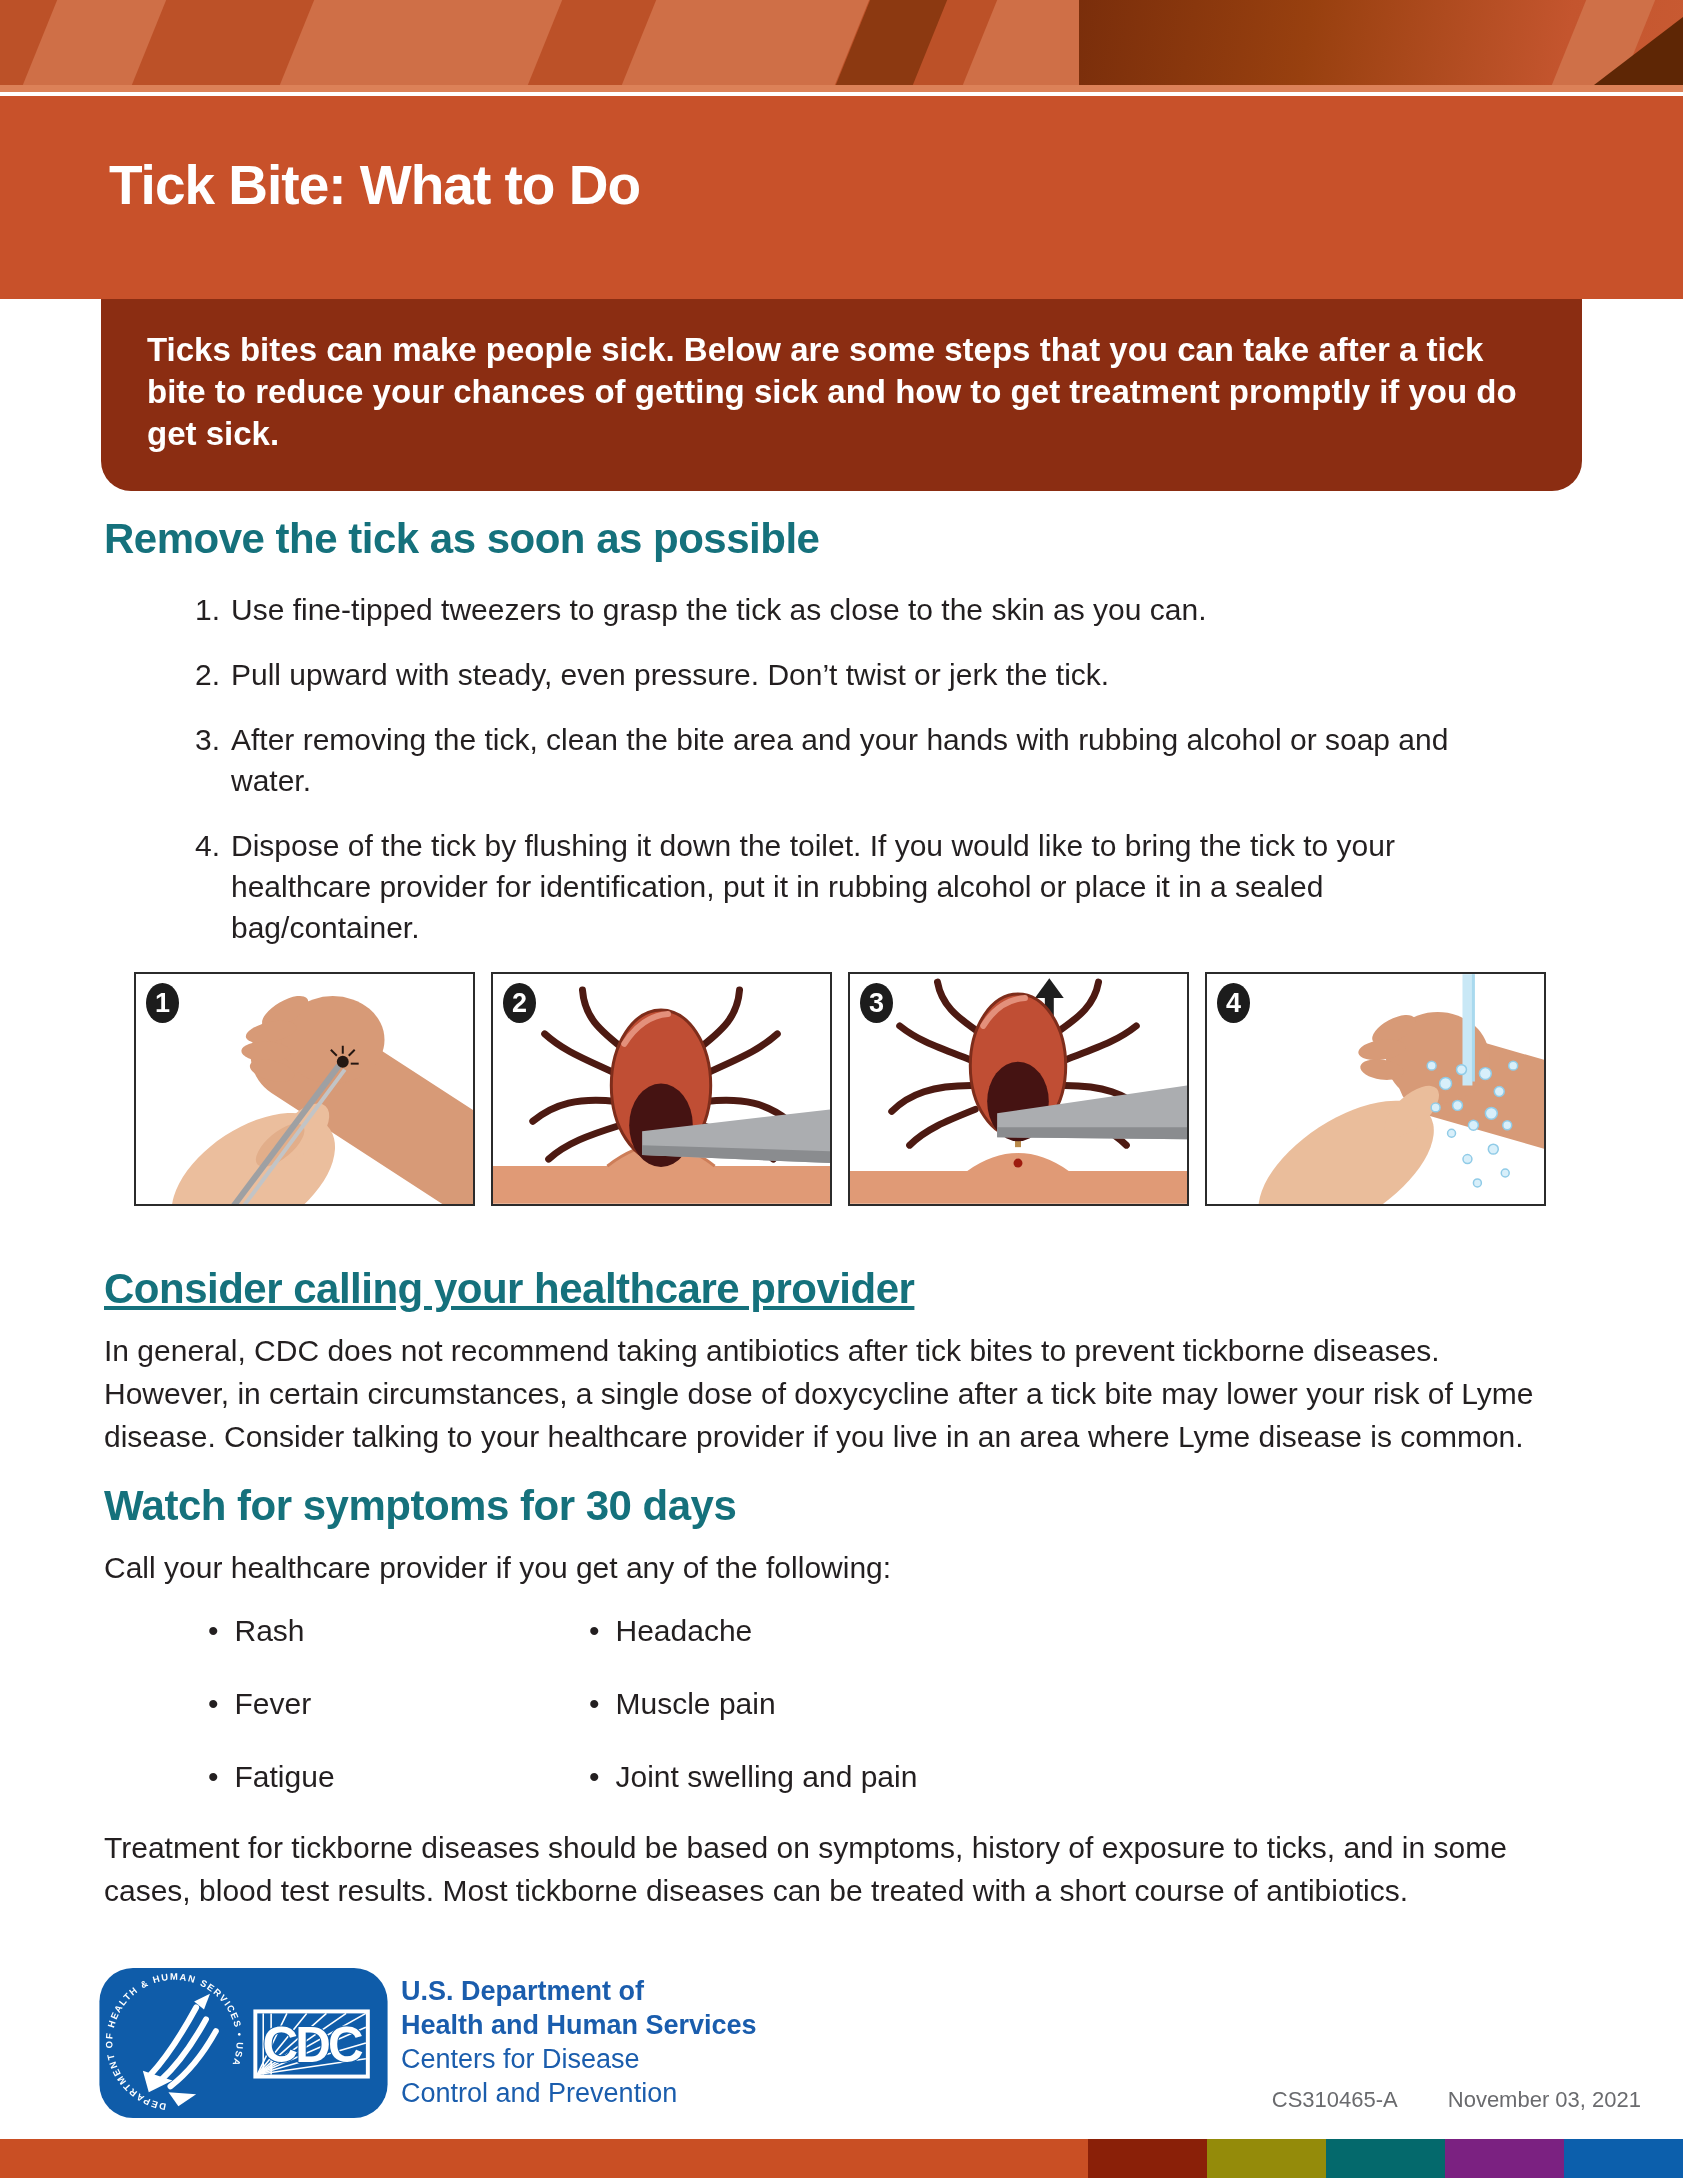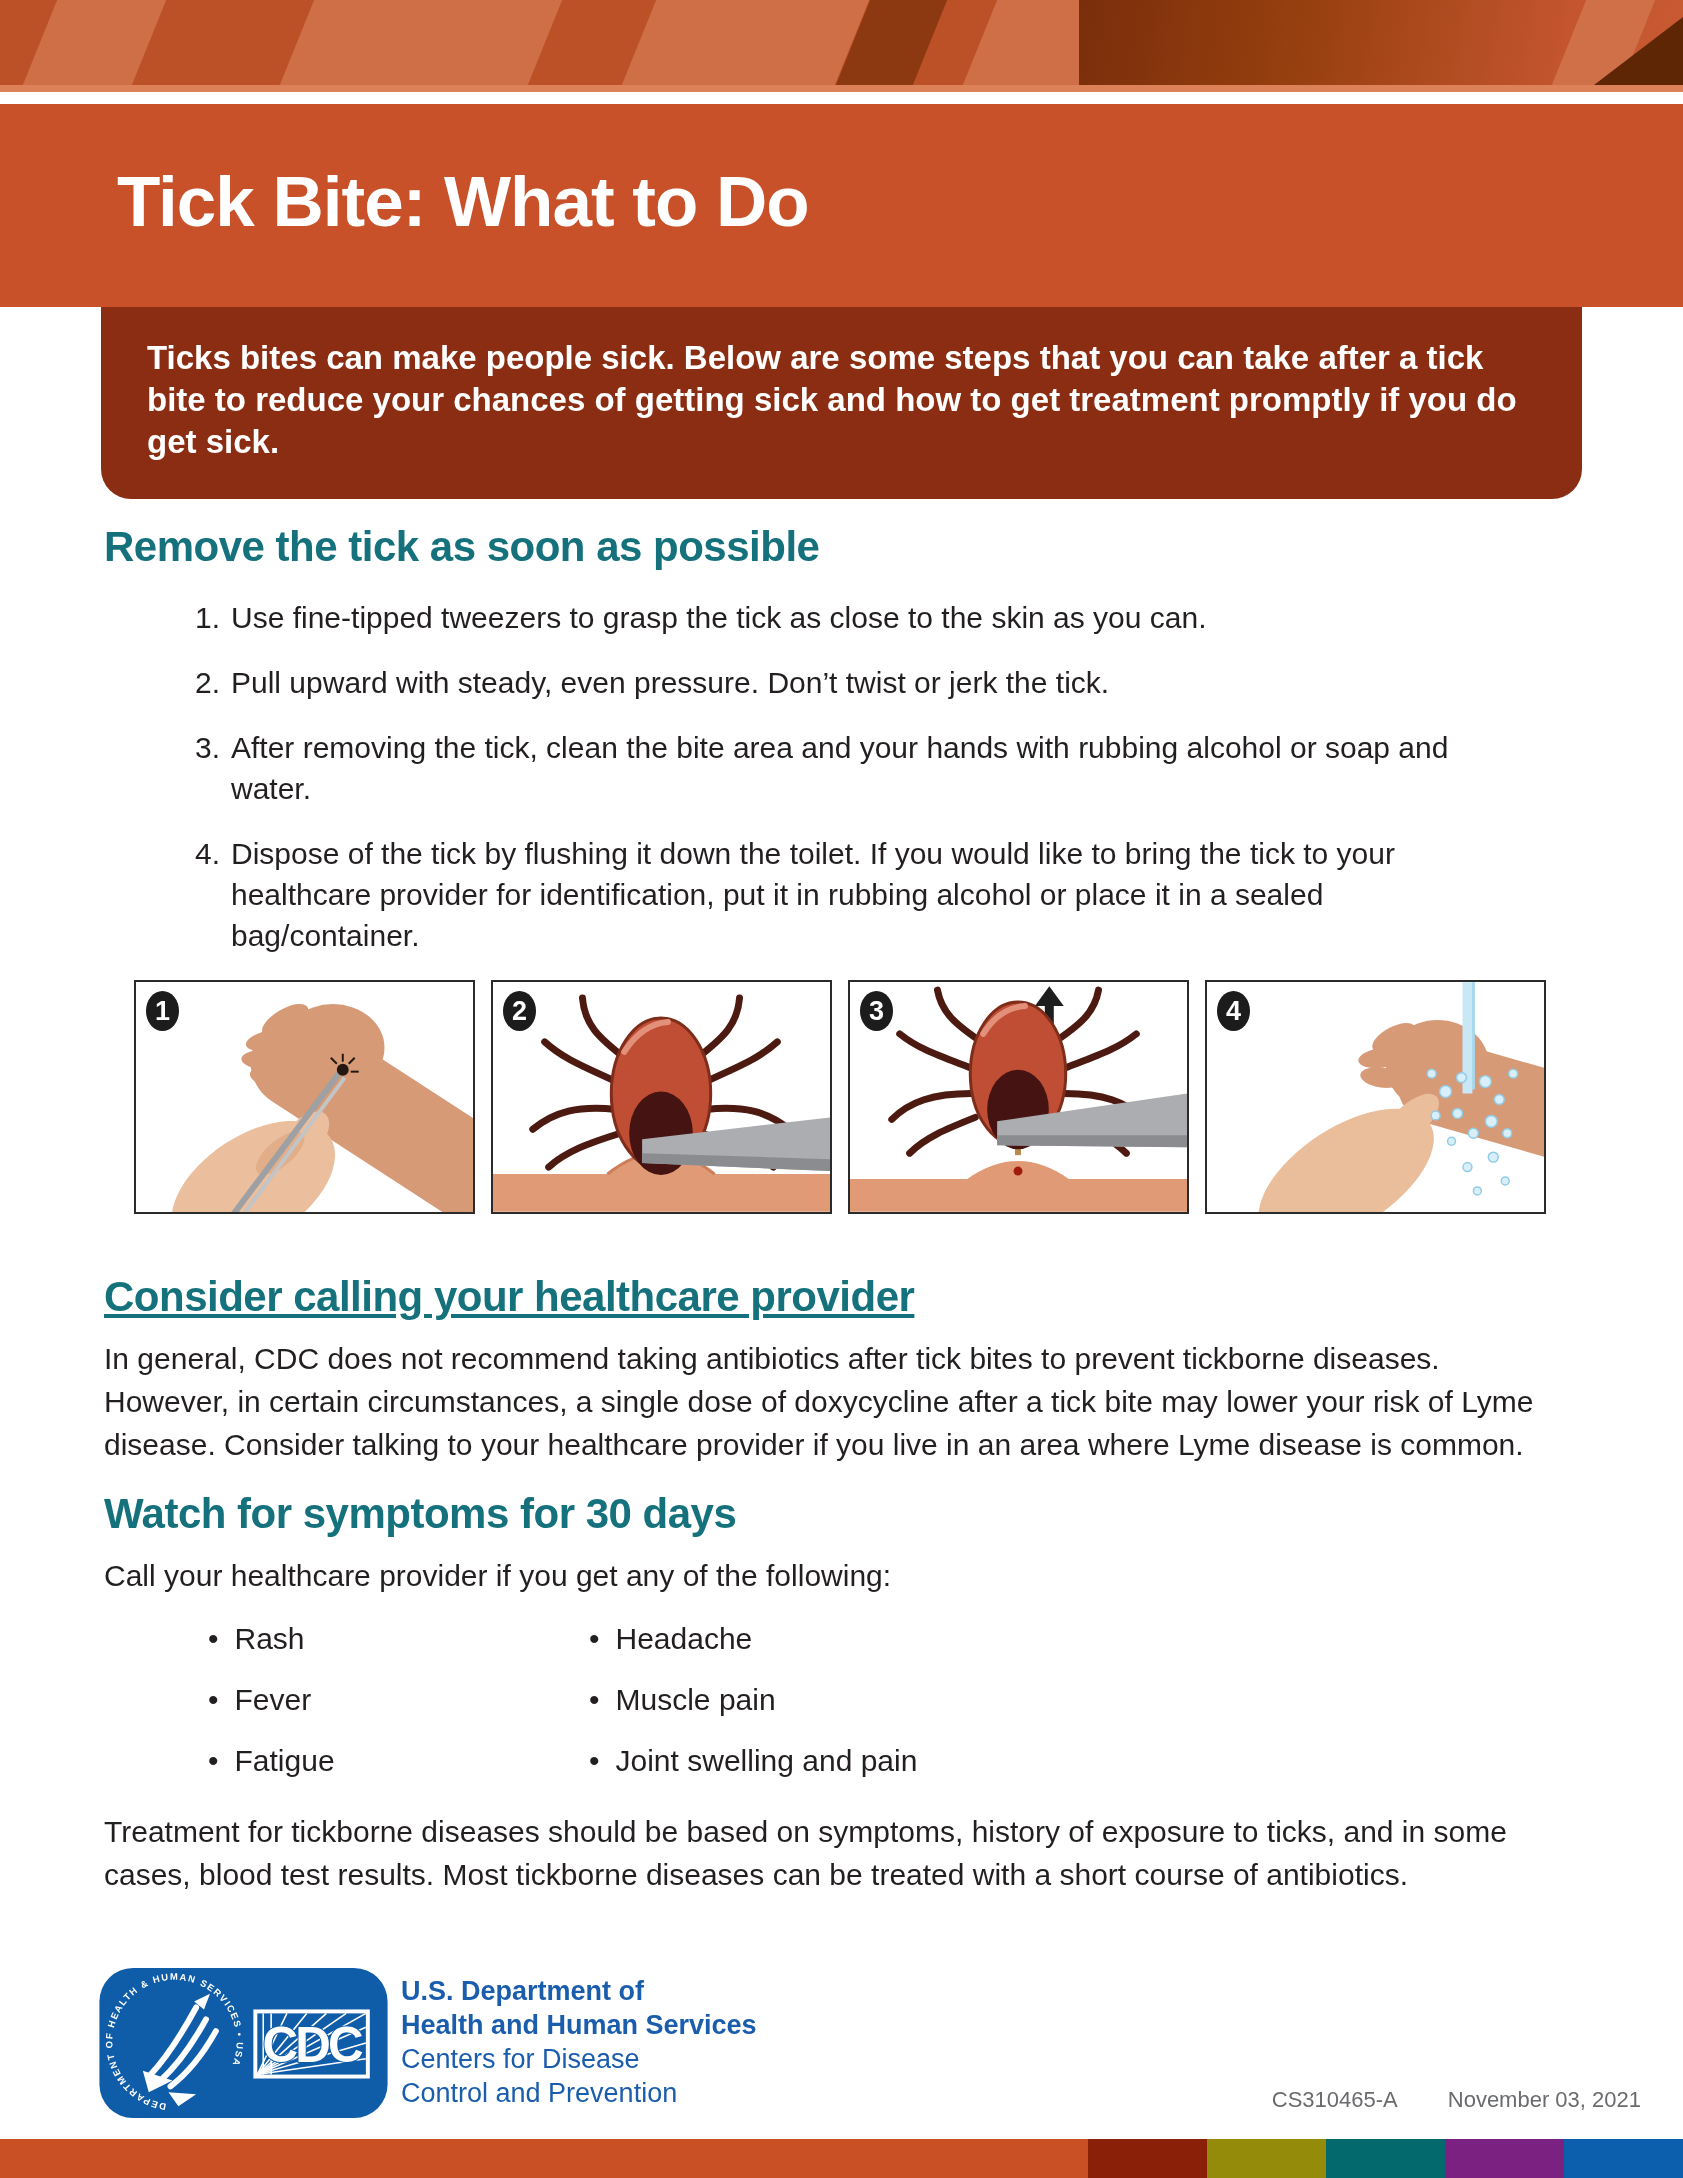--- a/index.html
+++ b/index.html
@@ -14,40 +14,40 @@
   .stripe.dark{background:#8c3911;}
   .stripe-grad{position:absolute;top:0;bottom:0;left:1079px;width:604px;
     background:linear-gradient(100deg,#7a2e0b 0%,#98400f 38%,#c4552e 80%,#c85a32 100%);}
   .stripe-corner{position:absolute;right:0;bottom:0;width:89px;height:85px;
     background:#5e2605;clip-path:polygon(100% 20%,100% 100%,0 100%);}
   .stripe-light-right{position:absolute;top:-10px;bottom:-10px;left:1569px;width:69px;
     background:#cf7048;transform:skewX(-22deg);}
   .divider-line{height:7px;background:#dc8158;}
   
   .banner{height:203px;background:#c8512a;}
-  .banner h1{margin:12px;padding:57px 0 0 105px;color:#ffffff;font-size:71px;font-weight:bold;letter-spacing:-1px;}
+  .banner h1{margin:4px;padding:57px 0 0 105px;color:#ffffff;font-size:55px;font-weight:bold;letter-spacing:-1px;}
   
   .intro-box{margin:0 101px;background:#8b2d12;border-radius:0 0 30px 30px;
     padding:30px 51px 36px 46px;color:#ffffff;font-size:33px;font-weight:bold;line-height:42px;}
   
   .content{padding:0 104px;}
   h2.section-heading{margin:24px 0 0 0;color:#15717c;font-size:42px;font-weight:bold;letter-spacing:-0.5px;}
   .steps{margin-top:26px;}
   .step{display:flex;margin:0 0 24px 91px;font-size:30px;line-height:41px;max-width:1287px;}
   .step .num{flex:0 0 36px;}
   p.body-text{margin:16px 0 0 0;font-size:30px;line-height:43px;max-width:1438px;}
   
   .panel-row{display:flex;gap:16px;margin:20px 0 0 30px;}
   .panel{position:relative;width:341px;height:234px;background:#ffffff;border:2.5px solid #2b2b2b;box-sizing:border-box;}
   .panel svg{display:block;width:100%;height:100%;}
   .badge{position:absolute;top:9px;left:10px;width:33px;height:40px;border-radius:50%;
     background:#1c1c1c;color:#ffffff;font-size:27px;font-weight:bold;
     display:flex;align-items:center;justify-content:center;}
   
-  .symptoms{display:grid;grid-template-columns:381px auto;margin:26px 0 0 104px;row-gap:30px;font-size:30px;line-height:31px;}
+  .symptoms{display:grid;grid-template-columns:381px auto;margin:26px 0 0 104px;row-gap:42px;font-size:30px;line-height:31px;}
   .bullet{display:flex;align-items:baseline;}
   .bullet::before{content:"•";font-size:30px;margin-right:16px;}
   
   .footer-logo{position:absolute;left:99px;top:1968px;}
   .agency-text{position:absolute;left:401px;top:1974px;color:#1a5dad;font-size:27px;line-height:34px;}
   .agency-text .bold{font-weight:bold;}
   .doc-meta{position:absolute;top:2087px;right:42px;display:flex;gap:50px;color:#6a6b6e;font-size:22px;}
   
   .bottom-bar{position:absolute;left:0;right:0;bottom:0;height:39px;display:flex;}
   .bottom-bar .seg{height:100%;}

